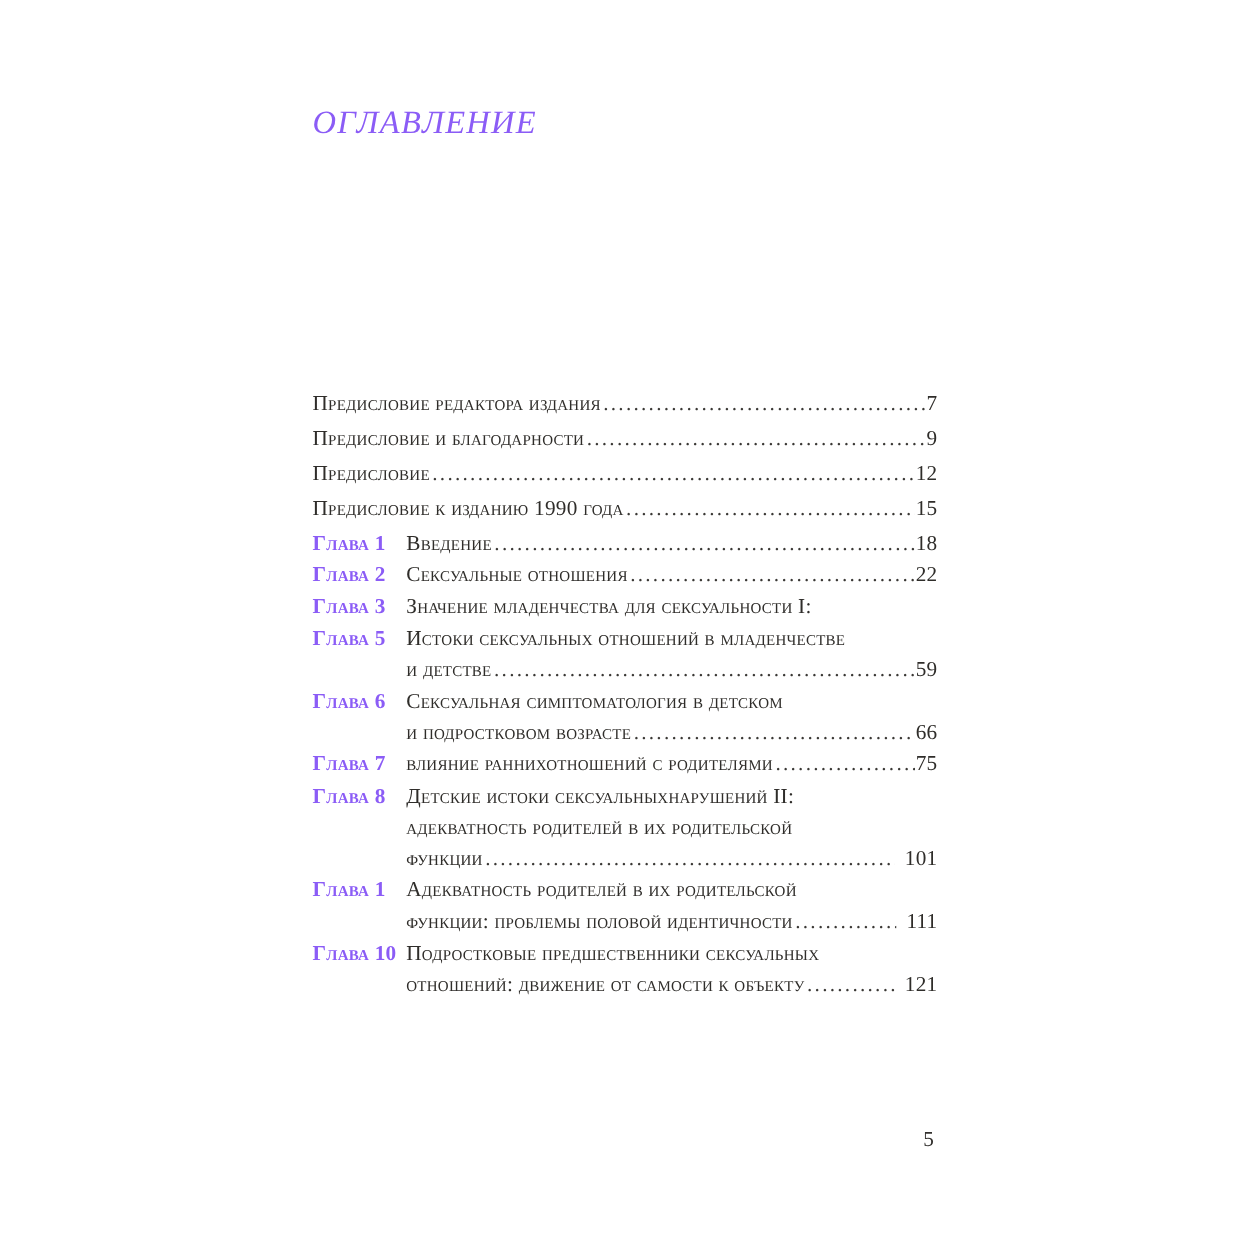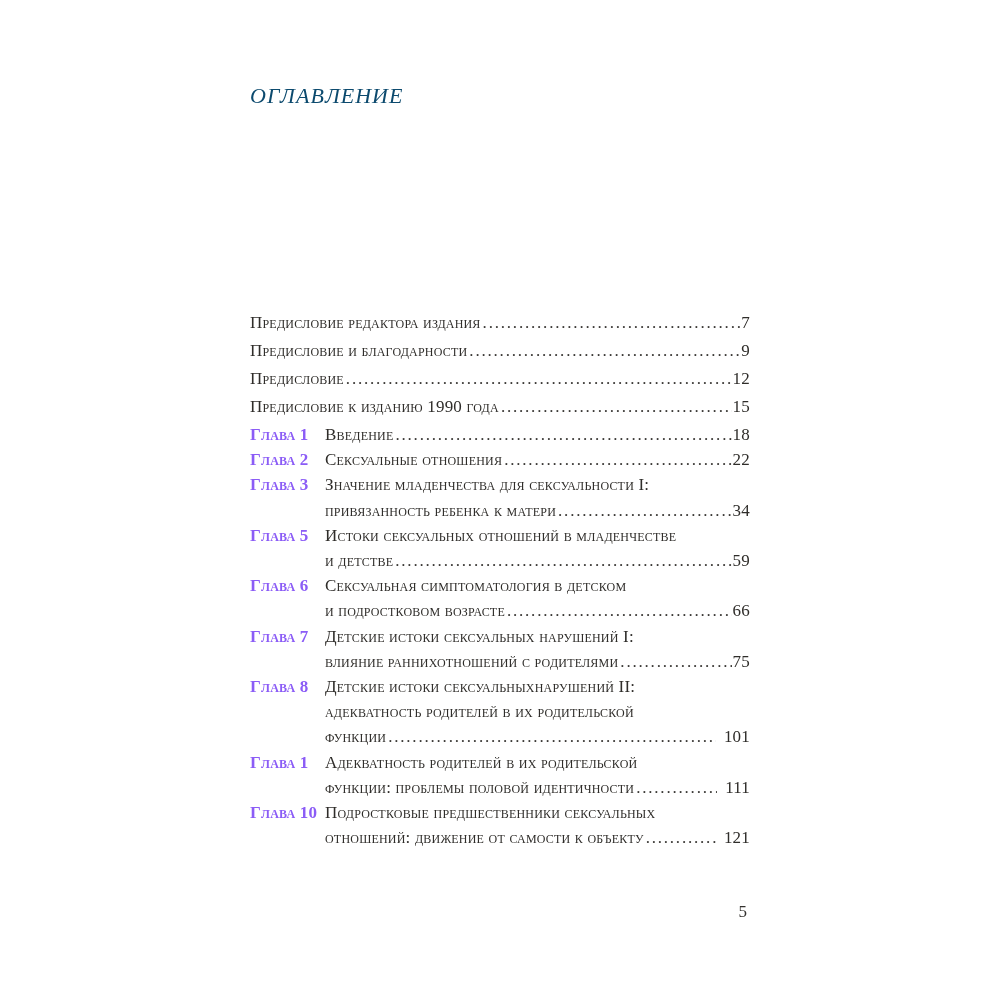--- a/index.html
+++ b/index.html
@@ -11,23 +11,23 @@
   .sheet {
     position: relative;
     width: 1000px; height: 1000px;
     background: #ffffff;
     overflow: hidden;
   }
   .doc-title {
     position: absolute;
     left: 250px; top: 83px;
     font-style: italic;
-    font-size: 22px;
+    font-size: 26px;
     letter-spacing: 1px;
-    color: #0c4a6e;
+    color: #8b5cf6;
   }
   .toc {
     position: absolute;
     left: 250px; top: 310px;
     width: 500px;
     font-size: 17px;
     line-height: 25.2px;
     color: #2f2d2a;
     font-variant: small-caps;
     letter-spacing: 0.2px;
@@ -137,25 +137,20 @@
           <span class="dots"></span>
           <span class="pg">22</span>
         </div>
       </div>
     </div>
 
     <div class="row">
       <div class="chap">Глава 3</div>
       <div class="titles">
         <div class="line">Значение младенчества для сексуальности I:</div>
-        <div class="line last">
-          <span class="txt">привязанность ребенка к матери</span>
-          <span class="dots"></span>
-          <span class="pg">34</span>
-        </div>
       </div>
     </div>
 
 
     <div class="row">
       <div class="chap">Глава 5</div>
       <div class="titles">
         <div class="line">Истоки сексуальных отношений в младенчестве</div>
         <div class="line last">
           <span class="txt">и детстве</span>
@@ -173,21 +168,20 @@
           <span class="txt">и подростковом возрасте</span>
           <span class="dots"></span>
           <span class="pg">66</span>
         </div>
       </div>
     </div>
 
     <div class="row">
       <div class="chap">Глава 7</div>
       <div class="titles">
-        <div class="line">Детские истоки сексуальных нарушений I:</div>
         <div class="line last">
           <span class="txt">влияние раннихотношений с родителями</span>
           <span class="dots"></span>
           <span class="pg">75</span>
         </div>
       </div>
     </div>
 
     <div class="row">
       <div class="chap">Глава 8</div>

